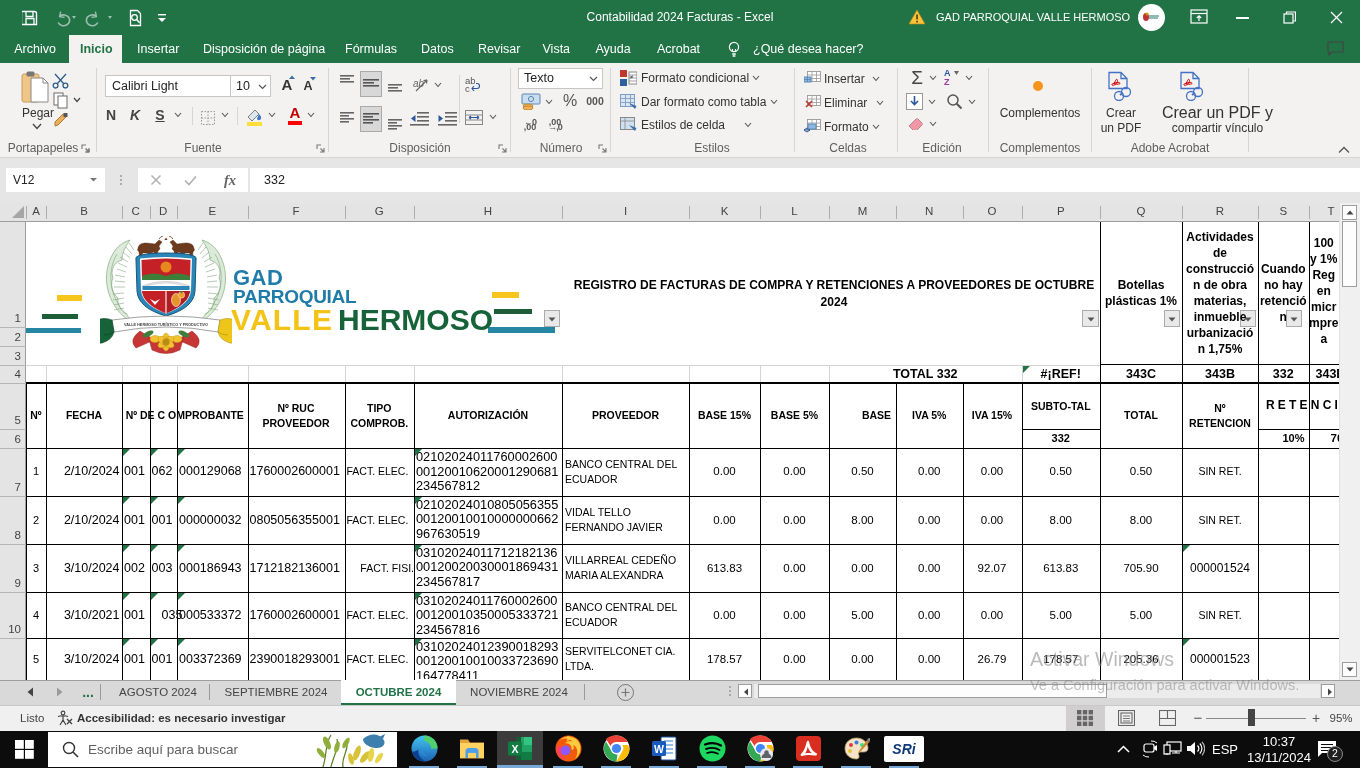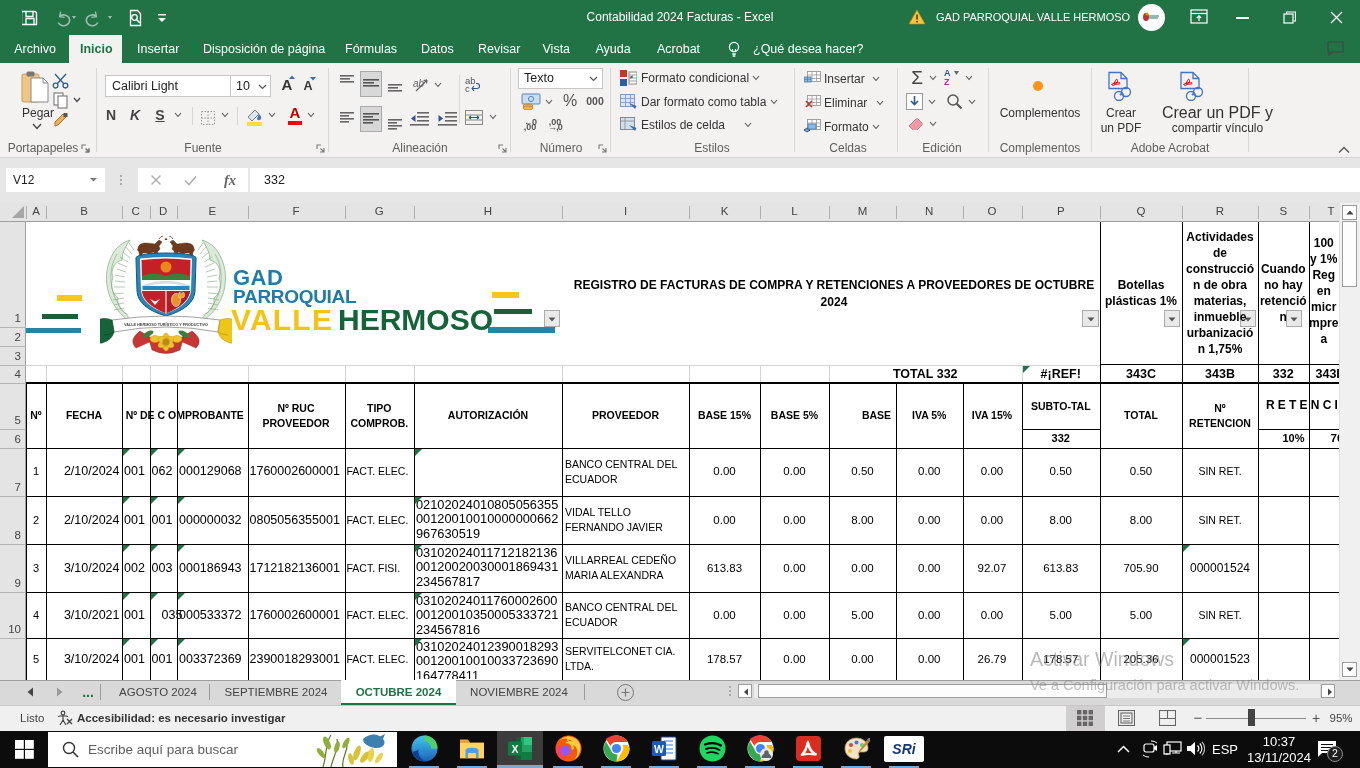--- a/index.html
+++ b/index.html
@@ -259,21 +259,21 @@
 <svg style="position:absolute;left:465px;top:110px" width="18" height="15" viewBox="0 0 18 15">
 <g fill="none" stroke="#888" stroke-width="1">
         <rect x="0.5" y="0.5" width="17" height="14"></rect>
         <path d="M0.5 5 h17 M0.5 10 h17"></path>
       </g>
 <path d="M4 7.5 h10 M4 7.5 l2 -1.6 M4 7.5 l2 1.6 M14 7.5 l-2 -1.6 M14 7.5 l-2 1.6" stroke="#2b579a" stroke-width="1.2" fill="none"></path>
     </svg>
 <svg style="position:absolute;left:489px;top:114px" width="8" height="6" viewBox="0 0 8 6">
       <path d="M1 1 L4 4.5 L7 1" fill="none" stroke="#555" stroke-width="1.1"></path>
     </svg>
-<div style="left:330px;top:141px;width:180px;height:14px;font-size:12px;font-weight:400;color:#605e5c;text-align:center;line-height:14px;">Alineación</div>
+<div style="left:330px;top:141px;width:180px;height:14px;font-size:12px;font-weight:400;color:#605e5c;text-align:center;line-height:14px;">Disposición</div>
 <svg style="position:absolute;left:497px;top:143px" width="11" height="11" viewBox="0 0 11 11">
       <path d="M2 6 v-4 h4 M9 5 v4 h-4 M5.5 5.5 L9 9" stroke="#777" stroke-width="1.1" fill="none"></path>
     </svg>
 <div style="left:518px;top:68px;width:85px;height:21px;background:#fff;border:1px solid #c8c6c4;"></div>
 <div style="left:524px;top:68px;width:60px;height:21px;font-size:12.5px;font-weight:400;color:#222;text-align:left;line-height:21px;">Texto</div>
 <svg style="position:absolute;left:589px;top:76px" width="9" height="6" viewBox="0 0 9 6">
       <path d="M1 1 L4.5 4.5 L8 1" fill="none" stroke="#555" stroke-width="1.2"></path>
     </svg>
 <svg style="position:absolute;left:520px;top:93px" width="22" height="17" viewBox="0 0 22 17">
 <rect x="2" y="1" width="18" height="10" rx="1" fill="#c9ddf0" stroke="#5b87b5"></rect>
@@ -634,20 +634,21 @@
 <div style="left:1266px;top:383px;width:73px;height:45.5px;font-size:12px;font-weight:700;letter-spacing:3.2px;line-height:45.5px;white-space:nowrap;overflow:hidden;">RETENCIONES</div>
 <div style="left:1258px;top:428.5px;width:46.5px;height:19.5px;font-size:11px;font-weight:700;color:#000;text-align:right;line-height:19.5px;">10%</div>
 <div style="left:1330.5px;top:428.5px;width:8.5px;height:19.5px;font-size:11.5px;font-weight:700;line-height:19.5px;overflow:hidden;">70%</div>
 <div style="left:26px;top:448px;width:20px;height:47.5px;font-size:11px;text-align:center;line-height:47.5px;white-space:nowrap;">1</div>
 <div style="left:46px;top:448px;width:76px;height:47.5px;font-size:12.5px;text-align:right;line-height:47.5px;white-space:nowrap;padding-right:2.5px;">2/10/2024</div>
 <div style="left:122px;top:448px;width:27.5px;height:47.5px;font-size:12.5px;text-align:left;line-height:47.5px;white-space:nowrap;padding-left:2px;">001</div>
 <div style="left:149.5px;top:448px;width:27.5px;height:47.5px;font-size:12.5px;text-align:left;line-height:47.5px;white-space:nowrap;padding-left:2px;">062</div>
 <div style="left:177px;top:448px;width:70.5px;height:47.5px;font-size:12.5px;text-align:left;line-height:47.5px;white-space:nowrap;padding-left:2px;">000129068</div>
 <div style="left:247.5px;top:448px;width:97.0px;height:47.5px;font-size:12.5px;text-align:left;line-height:47.5px;white-space:nowrap;padding-left:2px;">1760002600001</div>
 <div style="left:344.5px;top:448px;width:69.5px;height:47.5px;font-size:10.5px;text-align:left;line-height:47.5px;white-space:nowrap;padding-left:2px;">FACT. ELEC.</div>
+<div style="left:416px;top:450px;width:146px;height:44.5px;font-size:12.8px;line-height:14.7px;overflow:hidden;">02102024011760002600<br>00120010620001290681<br>234567812</div>
 <div style="left:562px;top:456.75px;width:127px;height:30px;font-size:10.5px;text-align:left;line-height:15px;overflow:hidden;padding-left:3px;">BANCO CENTRAL DEL<br>ECUADOR</div>
 <div style="left:689px;top:448px;width:71px;height:47.5px;font-size:11.5px;text-align:center;line-height:47.5px;white-space:nowrap;">0.00</div>
 <div style="left:760px;top:448px;width:69px;height:47.5px;font-size:11.5px;text-align:center;line-height:47.5px;white-space:nowrap;">0.00</div>
 <div style="left:829px;top:448px;width:67px;height:47.5px;font-size:11.5px;text-align:center;line-height:47.5px;white-space:nowrap;">0.50</div>
 <div style="left:896px;top:448px;width:66.5px;height:47.5px;font-size:11.5px;text-align:center;line-height:47.5px;white-space:nowrap;">0.00</div>
 <div style="left:962.5px;top:448px;width:59.0px;height:47.5px;font-size:11.5px;text-align:center;line-height:47.5px;white-space:nowrap;">0.00</div>
 <div style="left:1021.5px;top:448px;width:78.5px;height:47.5px;font-size:11.5px;text-align:center;line-height:47.5px;white-space:nowrap;">0.50</div>
 <div style="left:1100px;top:448px;width:82px;height:47.5px;font-size:11.5px;text-align:center;line-height:47.5px;white-space:nowrap;">0.50</div>
 <div style="left:1182px;top:448px;width:76px;height:47.5px;font-size:10.5px;text-align:center;line-height:47.5px;white-space:nowrap;">SIN RET.</div>
 <div style="left:26px;top:495.5px;width:20px;height:48.0px;font-size:11px;text-align:center;line-height:48.0px;white-space:nowrap;">2</div>
@@ -666,21 +667,21 @@
 <div style="left:962.5px;top:495.5px;width:59.0px;height:48.0px;font-size:11.5px;text-align:center;line-height:48.0px;white-space:nowrap;">0.00</div>
 <div style="left:1021.5px;top:495.5px;width:78.5px;height:48.0px;font-size:11.5px;text-align:center;line-height:48.0px;white-space:nowrap;">8.00</div>
 <div style="left:1100px;top:495.5px;width:82px;height:48.0px;font-size:11.5px;text-align:center;line-height:48.0px;white-space:nowrap;">8.00</div>
 <div style="left:1182px;top:495.5px;width:76px;height:48.0px;font-size:10.5px;text-align:center;line-height:48.0px;white-space:nowrap;">SIN RET.</div>
 <div style="left:26px;top:543.5px;width:20px;height:48.0px;font-size:11px;text-align:center;line-height:48.0px;white-space:nowrap;">3</div>
 <div style="left:46px;top:543.5px;width:76px;height:48.0px;font-size:12.5px;text-align:right;line-height:48.0px;white-space:nowrap;padding-right:2.5px;">3/10/2024</div>
 <div style="left:122px;top:543.5px;width:27.5px;height:48.0px;font-size:12.5px;text-align:left;line-height:48.0px;white-space:nowrap;padding-left:2px;">002</div>
 <div style="left:149.5px;top:543.5px;width:27.5px;height:48.0px;font-size:12.5px;text-align:left;line-height:48.0px;white-space:nowrap;padding-left:2px;">003</div>
 <div style="left:177px;top:543.5px;width:70.5px;height:48.0px;font-size:12.5px;text-align:left;line-height:48.0px;white-space:nowrap;padding-left:2px;">000186943</div>
 <div style="left:247.5px;top:543.5px;width:97.0px;height:48.0px;font-size:12.5px;text-align:left;line-height:48.0px;white-space:nowrap;padding-left:2px;">1712182136001</div>
-<div style="left:344.5px;top:543.5px;width:69.5px;height:48.0px;font-size:10.5px;text-align:left;line-height:48.0px;white-space:nowrap;padding-left:2px;">FACT. FISI.</div>
+<div style="left:344.5px;top:543.5px;width:69.5px;height:48.0px;font-size:10.5px;text-align:right;line-height:48.0px;white-space:nowrap;padding-left:2px;">FACT. FISI.</div>
 <div style="left:416px;top:545.5px;width:146px;height:45.0px;font-size:12.8px;line-height:14.7px;overflow:hidden;">03102024011712182136<br>00120020030001869431<br>234567817</div>
 <div style="left:562px;top:552.5px;width:127px;height:30px;font-size:10.5px;text-align:left;line-height:15px;overflow:hidden;padding-left:3px;">VILLARREAL CEDEÑO<br>MARIA ALEXANDRA</div>
 <div style="left:689px;top:543.5px;width:71px;height:48.0px;font-size:11.5px;text-align:center;line-height:48.0px;white-space:nowrap;">613.83</div>
 <div style="left:760px;top:543.5px;width:69px;height:48.0px;font-size:11.5px;text-align:center;line-height:48.0px;white-space:nowrap;">0.00</div>
 <div style="left:829px;top:543.5px;width:67px;height:48.0px;font-size:11.5px;text-align:center;line-height:48.0px;white-space:nowrap;">0.00</div>
 <div style="left:896px;top:543.5px;width:66.5px;height:48.0px;font-size:11.5px;text-align:center;line-height:48.0px;white-space:nowrap;">0.00</div>
 <div style="left:962.5px;top:543.5px;width:59.0px;height:48.0px;font-size:11.5px;text-align:center;line-height:48.0px;white-space:nowrap;">92.07</div>
 <div style="left:1021.5px;top:543.5px;width:78.5px;height:48.0px;font-size:11.5px;text-align:center;line-height:48.0px;white-space:nowrap;">613.83</div>
 <div style="left:1100px;top:543.5px;width:82px;height:48.0px;font-size:11.5px;text-align:center;line-height:48.0px;white-space:nowrap;">705.90</div>
 <div style="left:1182px;top:543.5px;width:76px;height:48.0px;font-size:12px;text-align:center;line-height:48.0px;white-space:nowrap;">000001524</div>

